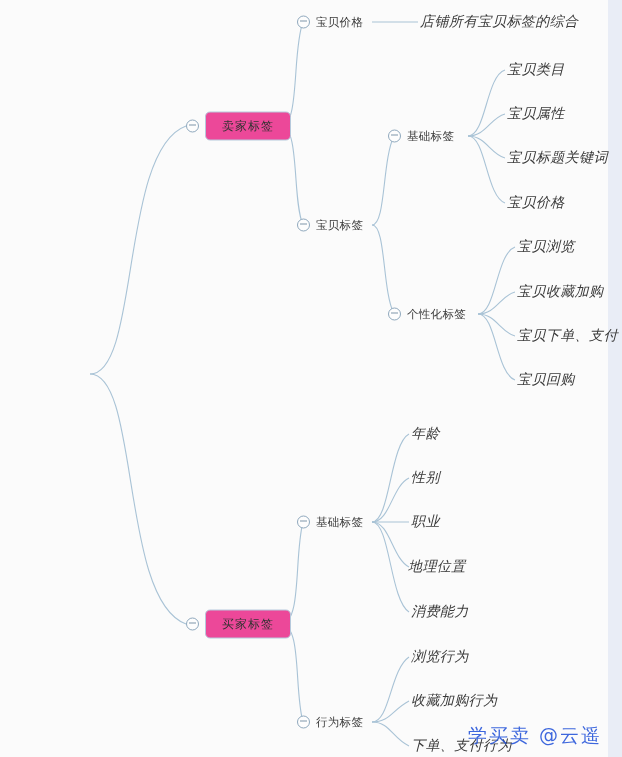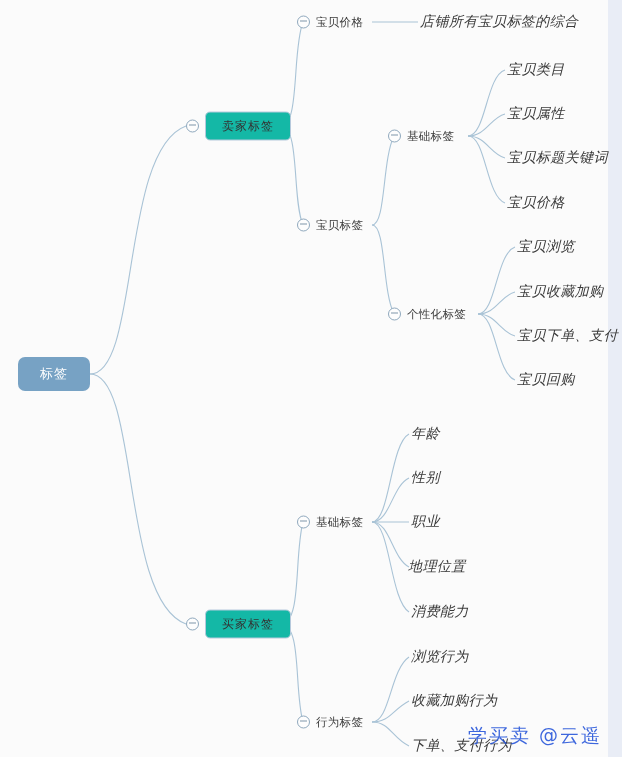--- a/index.html
+++ b/index.html
@@ -69,21 +69,21 @@
   }
   
   .boxed {
     position: absolute;
     transform: translateY(-50%);
     display: flex;
     align-items: center;
   }
   .boxed .box {
     border: 1px solid #b6c9dc;
-    background: #14b8a6;
+    background: #ec4899;
     border-radius: 5px;
     padding: 5px 16px;
     font-size: 12px;
     color: #333;
     letter-spacing: 1px;
     box-shadow: 0 0 0 0 rgba(0,0,0,0);
   }
   
   .toggle {
     width: 11px;
@@ -166,23 +166,20 @@
     <path d="M372,522 C390,522 392,486 409,478"></path>
     <path d="M372,522 C390,522 395,522 409,522"></path>
     <path d="M372,522 C390,522 392,558 409,567"></path>
     <path d="M372,522 C390,522 390,600 409,612"></path>
 
     <path d="M372,722 C390,722 390,670 409,657"></path>
     <path d="M372,722 C390,722 392,710 409,701"></path>
     <path d="M372,722 C390,722 392,738 409,746"></path>
   </svg>
 
-  <div class="root-node">
-    <span class="node-label">标签</span>
-  </div>
 
   <div class="boxed" style="left:186px; top:126px;">
     <div class="toggle"></div>
     <div class="box">卖家标签</div>
   </div>
 
   <div class="boxed" style="left:186px; top:624px;">
     <div class="toggle"></div>
     <div class="box">买家标签</div>
   </div>

